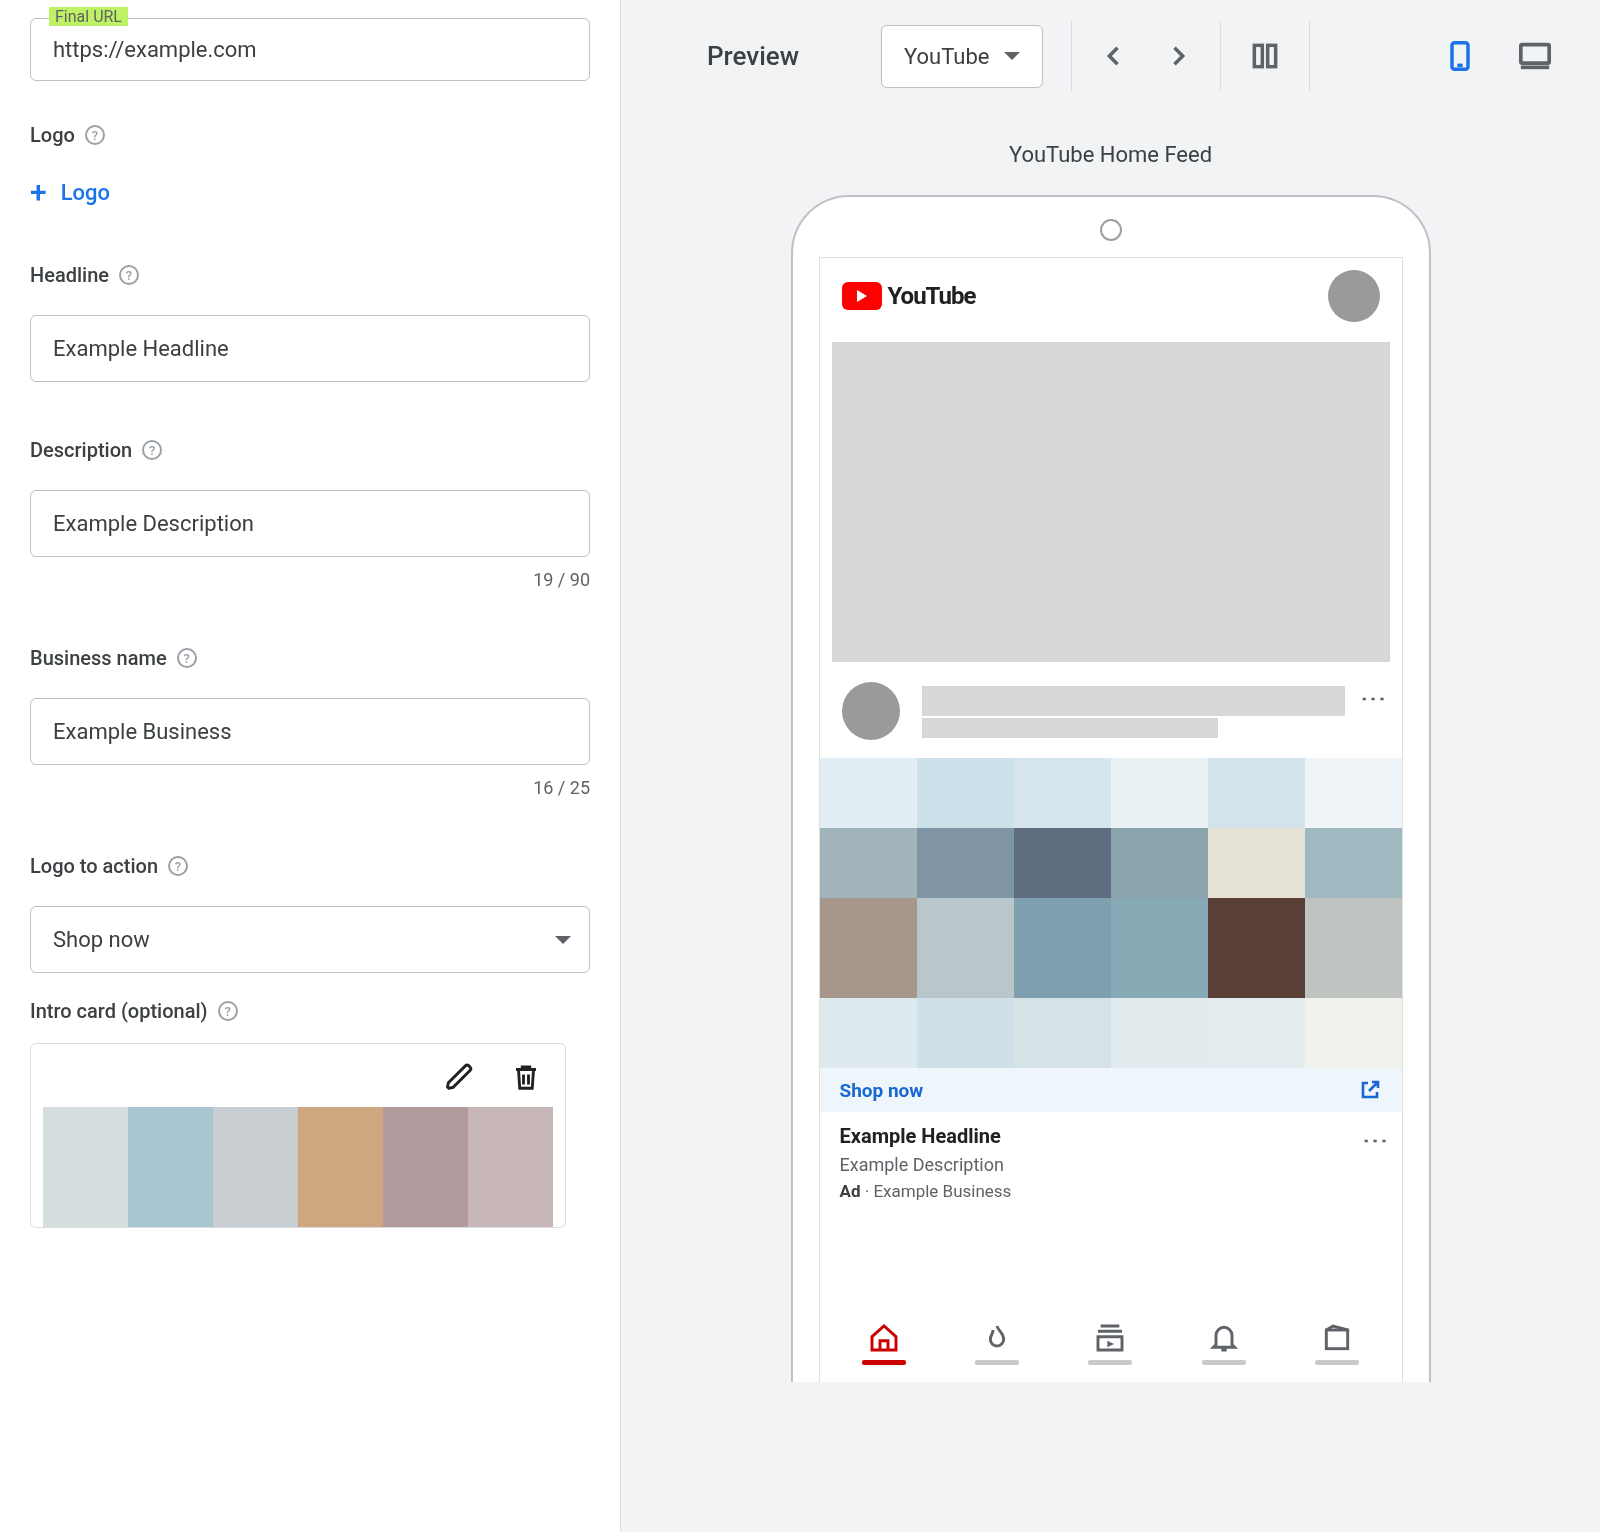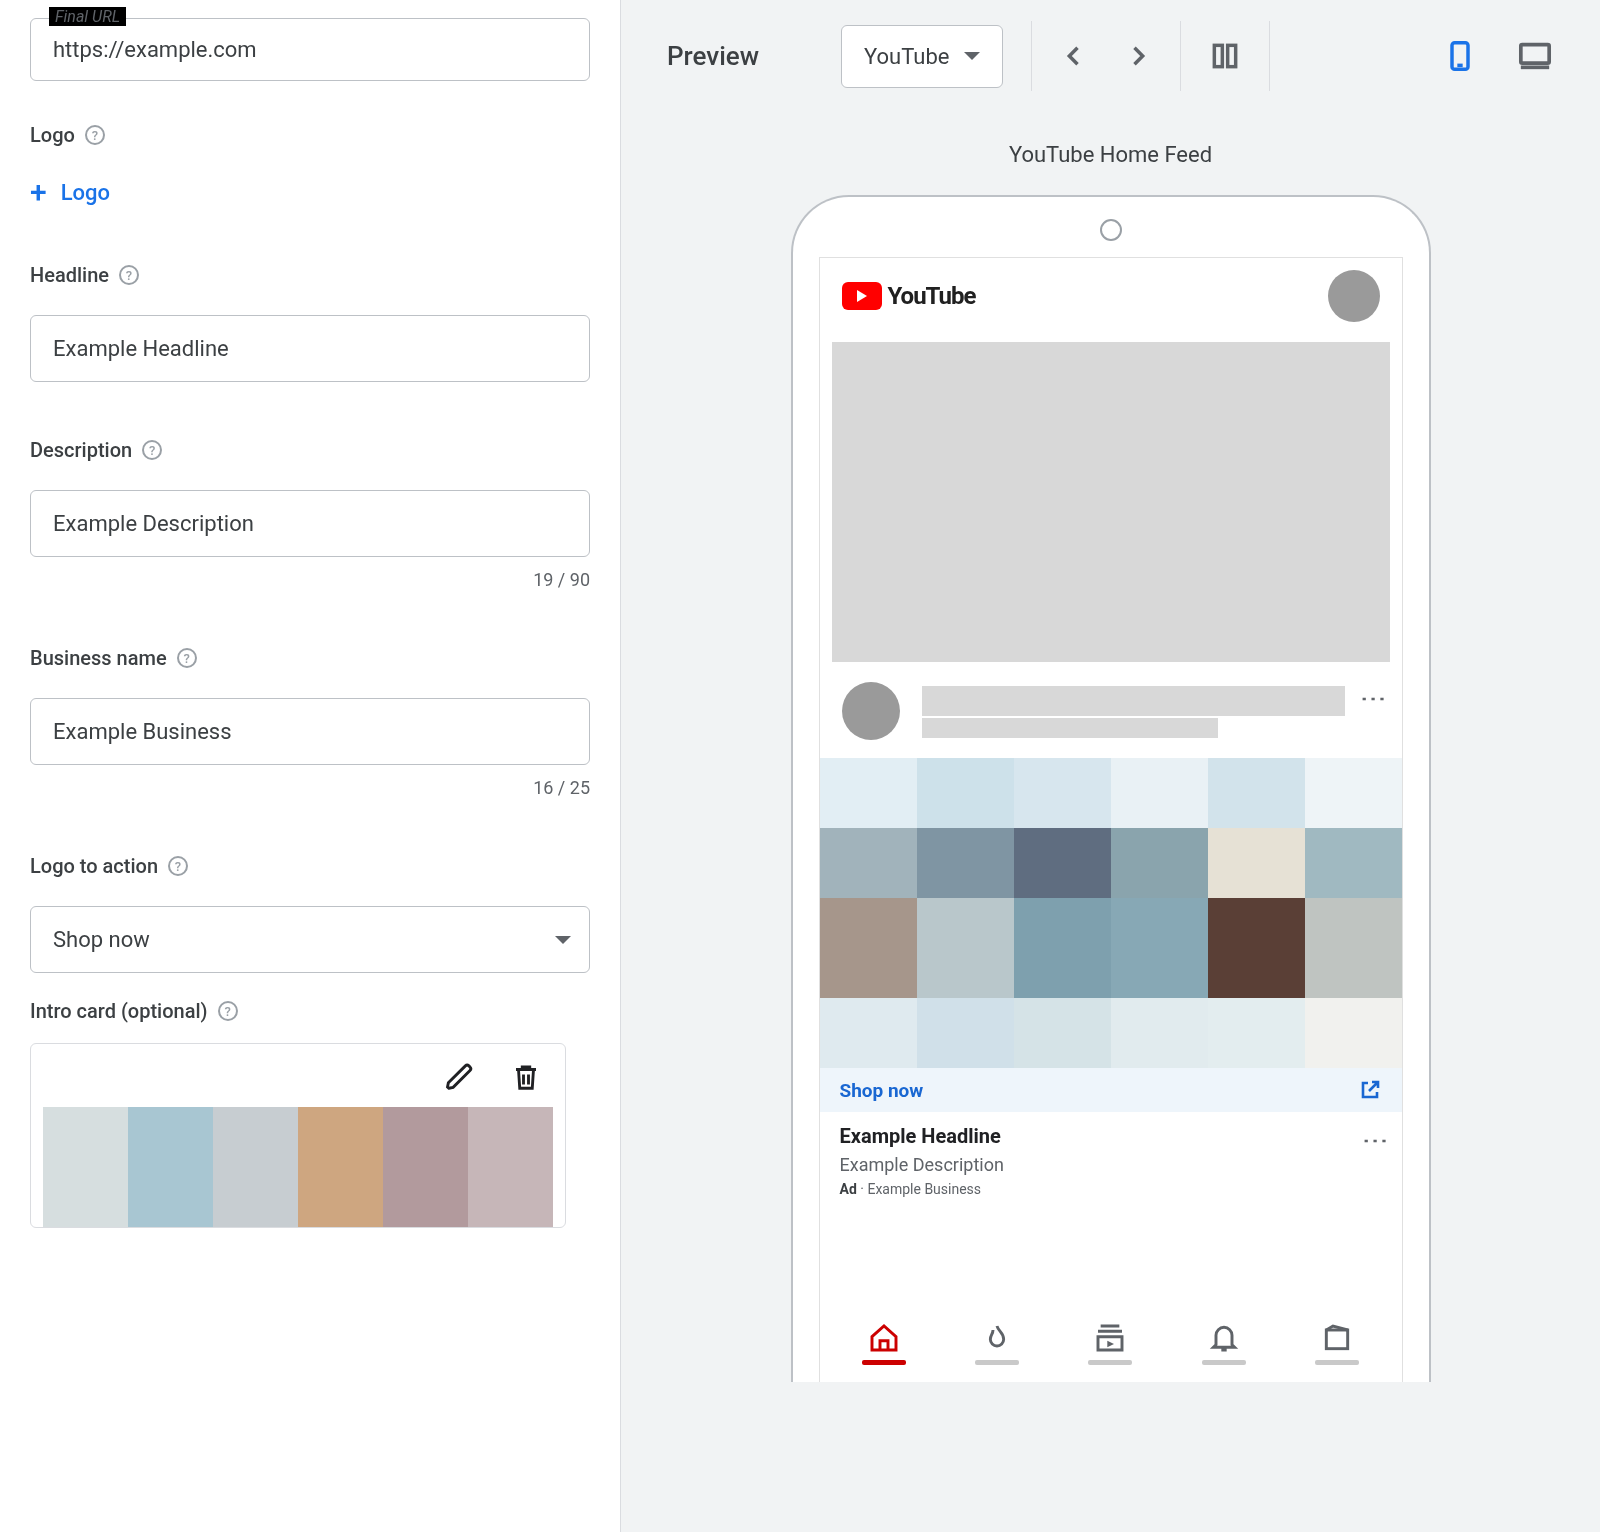--- a/index.html
+++ b/index.html
@@ -27,25 +27,24 @@
     border: 1px solid #bdc1c6;
     border-radius: 6px;
     padding: 18px 22px;
     font-size: 22px;
     color: #3c4043;
   }
   .field-legend {
     position: absolute;
     top: -12px;
     left: 18px;
-    background: #000000;
+    background: #bef264;
     padding: 0 6px;
     font-size: 16px;
     color: #5f6368;
-    font-style: italic;
   }
   .section-label {
     margin-top: 56px;
     display: flex;
     align-items: center;
     font-size: 20px;
     font-weight: 500;
     color: #3c4043;
   }
   .section-label.first { margin-top: 42px; }
@@ -130,20 +129,21 @@
     border-left: 1px solid #dadce0;
     display: flex;
     flex-direction: column;
     overflow: hidden;
   }
   .topbar {
     height: 112px;
     display: flex;
     align-items: center;
     padding: 0 46px 0 46px;
+    margin-left: 40px;
   }
   .topbar .title {
     font-size: 26px;
     font-weight: 500;
     color: #3c4043;
   }
   .placement-sel {
     margin-left: 82px;
     border: 1px solid #bdc1c6;
     border-radius: 6px;
@@ -280,21 +280,21 @@
   }
   .open-icon svg { display:block;}
   .ad-text {
     padding: 12px 20px 0 20px;
     display:flex;
     gap: 12px;
   }
   .ad-text-left { flex:1;}
   .ad-hl { font-size: 20px; font-weight:700; color:#202124;}
   .ad-desc { font-size:18px; color:#5f6368; margin-top:6px;}
-  .ad-line { font-size:14px; color:#5f6368; margin-top:6px;}
+  .ad-line { font-size:17px; color:#5f6368; margin-top:6px;}
   .ad-line .ad-tag{font-weight:700; color:#3c4043;}
   .yt-nav {
     margin-top: auto;
     height: 78px;
     display:flex;
     justify-content: space-around;
     align-items:center;
     padding: 0 8px;
   }
   .nav-item { display:flex; flex-direction:column; align-items:center; gap:6px; cursor:pointer;}

